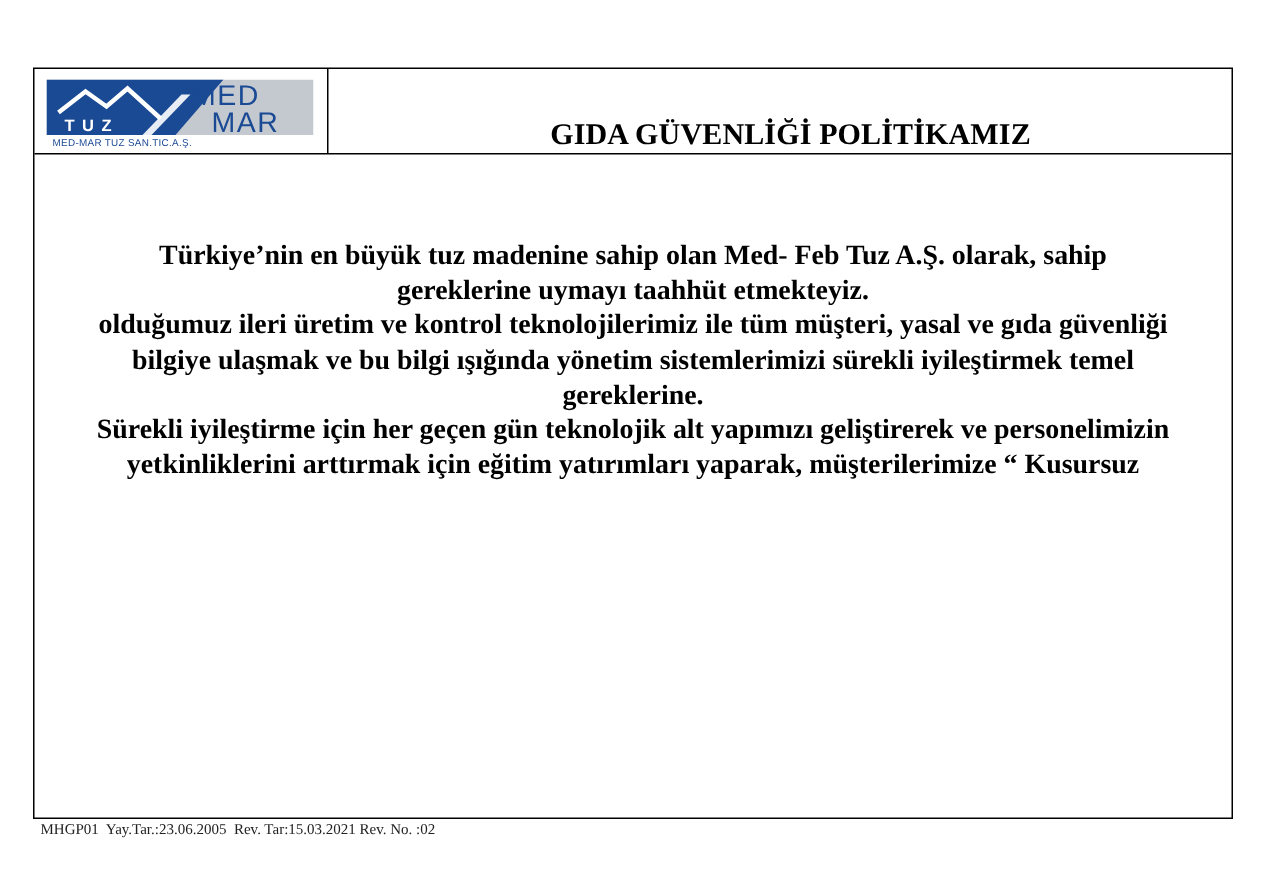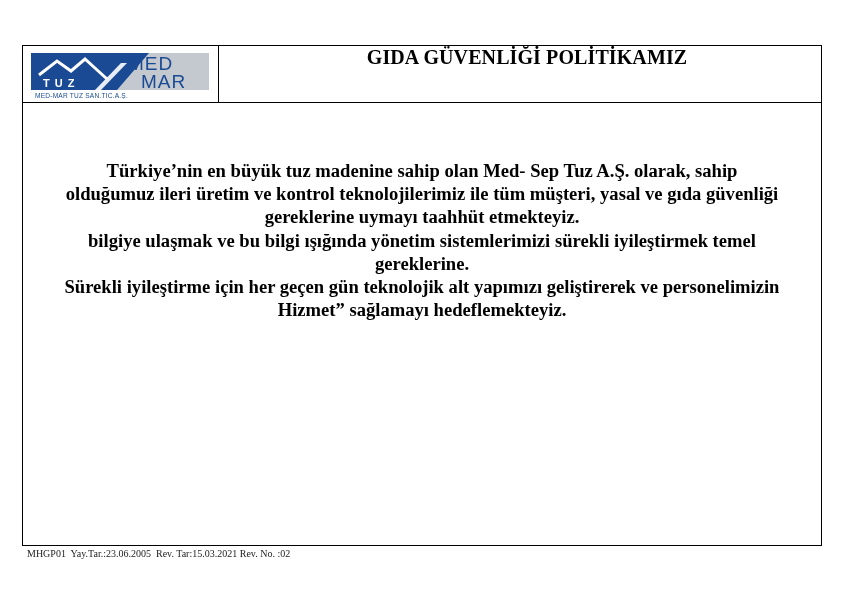--- a/index.html
+++ b/index.html
@@ -48,21 +48,21 @@
       height: 46px;
     }
     .logo svg { display: block; }
     .title-cell {
       position: absolute;
       left: 196px;
       top: 0;
       width: 602px;
       height: 56px;
       display: flex;
-      align-items: flex-start;
+      align-items: flex-end;
       justify-content: center;
     }
     .title {
       font-family: "Liberation Serif", "DejaVu Serif", serif;
       font-weight: bold;
       font-size: 20px;
       letter-spacing: 0.1px;
       padding-left: 14px;
     }
     .body-text {
@@ -116,23 +116,23 @@
           <text x="4" y="44.5" fill="#1a4a94" font-family="Liberation Sans, DejaVu Sans, sans-serif" font-size="6.6" letter-spacing="0.2">MED-MAR TUZ SAN.TIC.A.Ş.</text>
         </svg>
       </div>
     </div>
     <div class="title-cell">
       <span class="title">GIDA GÜVENLİĞİ POLİTİKAMIZ</span>
     </div>
   </div>
 
   <div class="body-text">
-    <span class="line">Türkiye’nin en büyük tuz madenine sahip olan Med- Sep Tuz A.Ş. olarak, sahip</span>
+    <span class="line">Türkiye’nin en büyük tuz madenine sahip olan Med- Feb Tuz A.Ş. olarak, sahip</span>
+    <span class="line">gereklerine uymayı taahhüt etmekteyiz.</span>
     <span class="line">olduğumuz ileri üretim ve kontrol teknolojilerimiz ile tüm müşteri, yasal ve gıda güvenliği</span>
-    <span class="line">gereklerine uymayı taahhüt etmekteyiz.</span>
     <span class="line">bilgiye ulaşmak ve bu bilgi ışığında yönetim sistemlerimizi sürekli iyileştirmek temel</span>
     <span class="line">gereklerine.</span>
     <span class="line">Sürekli iyileştirme için her geçen gün teknolojik alt yapımızı geliştirerek ve personelimizin</span>
-    <span class="line">Hizmet” sağlamayı hedeflemekteyiz.</span>
+    <span class="line">yetkinliklerini arttırmak için eğitim yatırımları yaparak, müşterilerimize “ Kusursuz</span>
   </div>
 </div>
 
 <div class="footer"><span>MHGP01</span>  <span>Yay.Tar.:23.06.2005</span>  <span>Rev. Tar:15.03.2021</span> <span>Rev. No. :02</span></div>
 
 </body></html>

